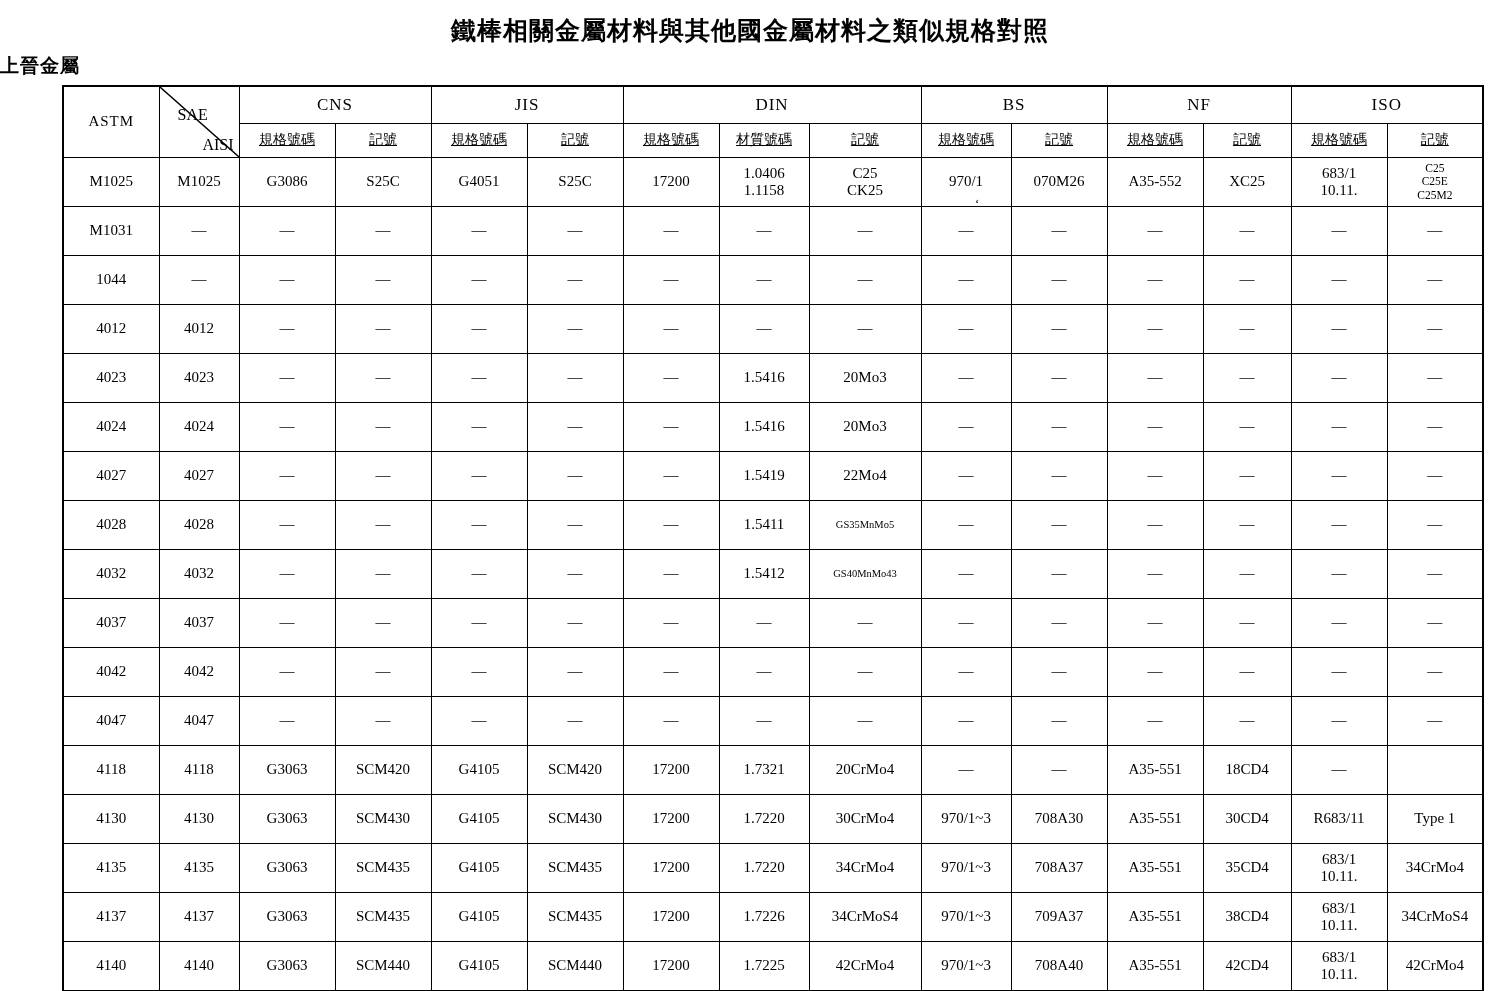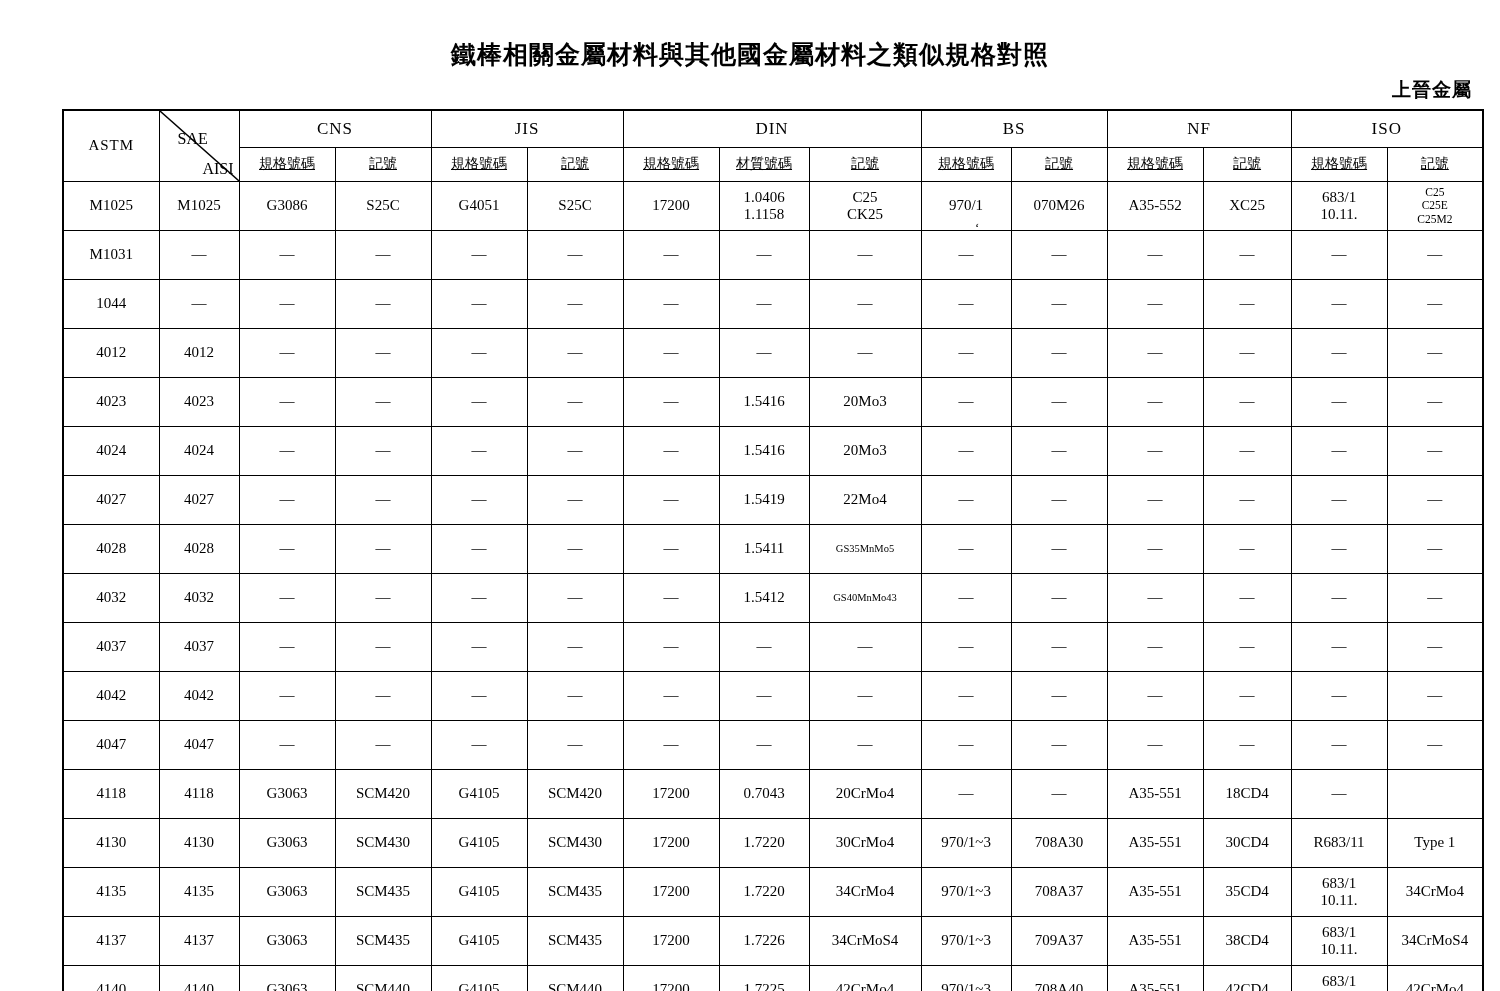--- a/index.html
+++ b/index.html
@@ -21,24 +21,23 @@
     position: relative;
     box-sizing: border-box;
   }
   .doc-title {
     text-align: center;
     font-size: 25px;
     font-weight: bold;
     letter-spacing: 1px;
     padding-top: 14px;
     font-family: "Liberation Serif", "DejaVu Serif", serif;
-    margin-top: 24px;
   }
   .company {
-    text-align: right;
+    text-align: left;
     font-size: 19px;
     font-weight: bold;
     padding-right: 28px;
     margin-top: 6px;
     letter-spacing: 1px;
   }
   .table-wrap {
     margin: 6px 24px 0 62px;
     width: 1414px;
   }
@@ -396,21 +395,21 @@
             <td>—</td>
           </tr>
           <tr>
             <td>4118</td>
             <td>4118</td>
             <td>G3063</td>
             <td>SCM420</td>
             <td>G4105</td>
             <td>SCM420</td>
             <td>17200</td>
-            <td>0.7043</td>
+            <td>1.7321</td>
             <td>20CrMo4</td>
             <td>—</td>
             <td>—</td>
             <td>A35-551</td>
             <td>18CD4</td>
             <td>—</td>
             <td></td>
           </tr>
           <tr>
             <td>4130</td>

